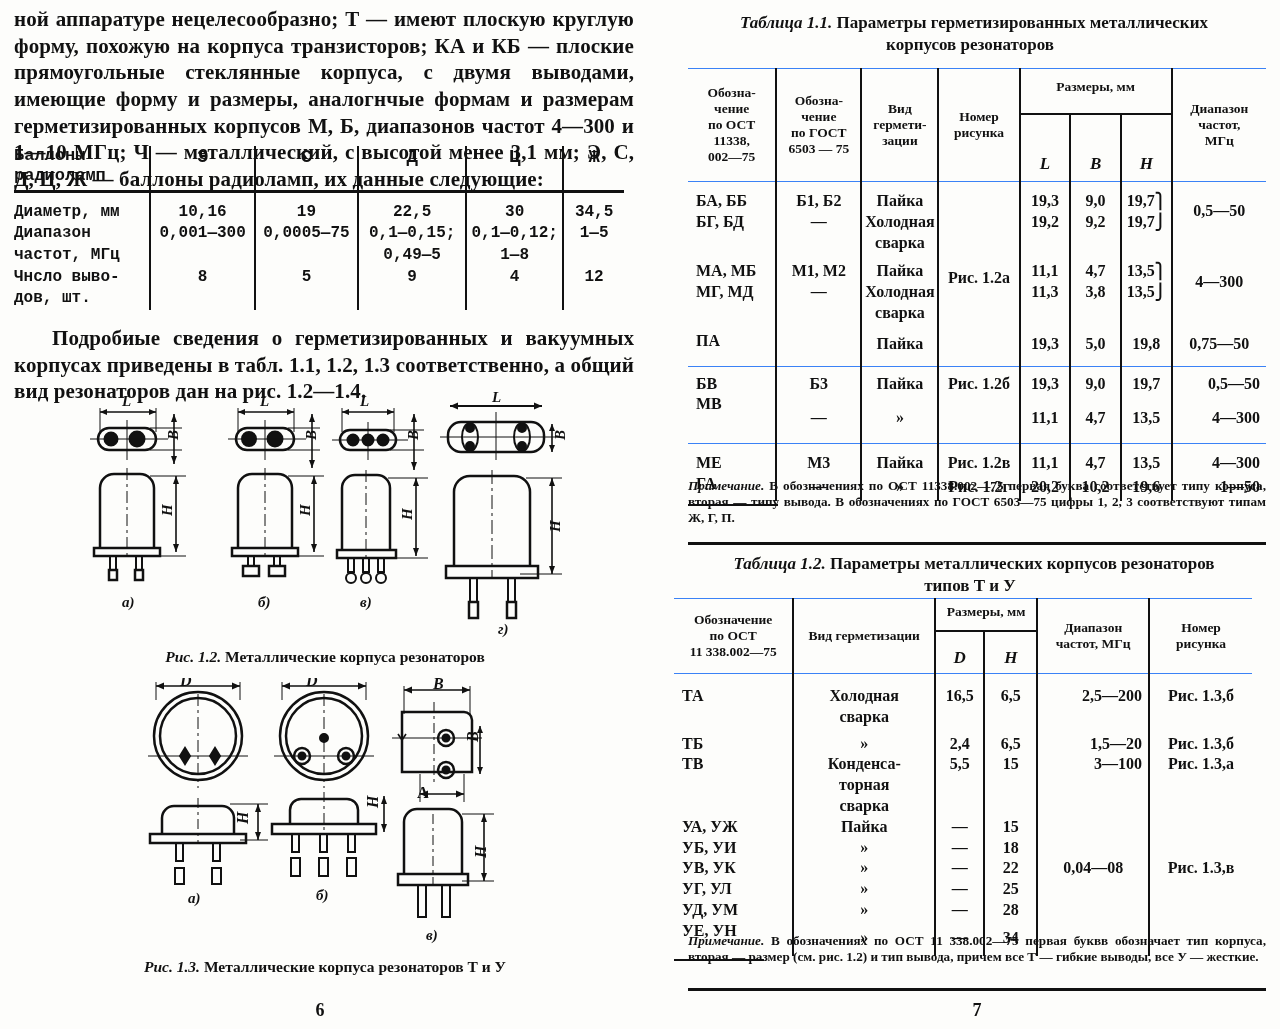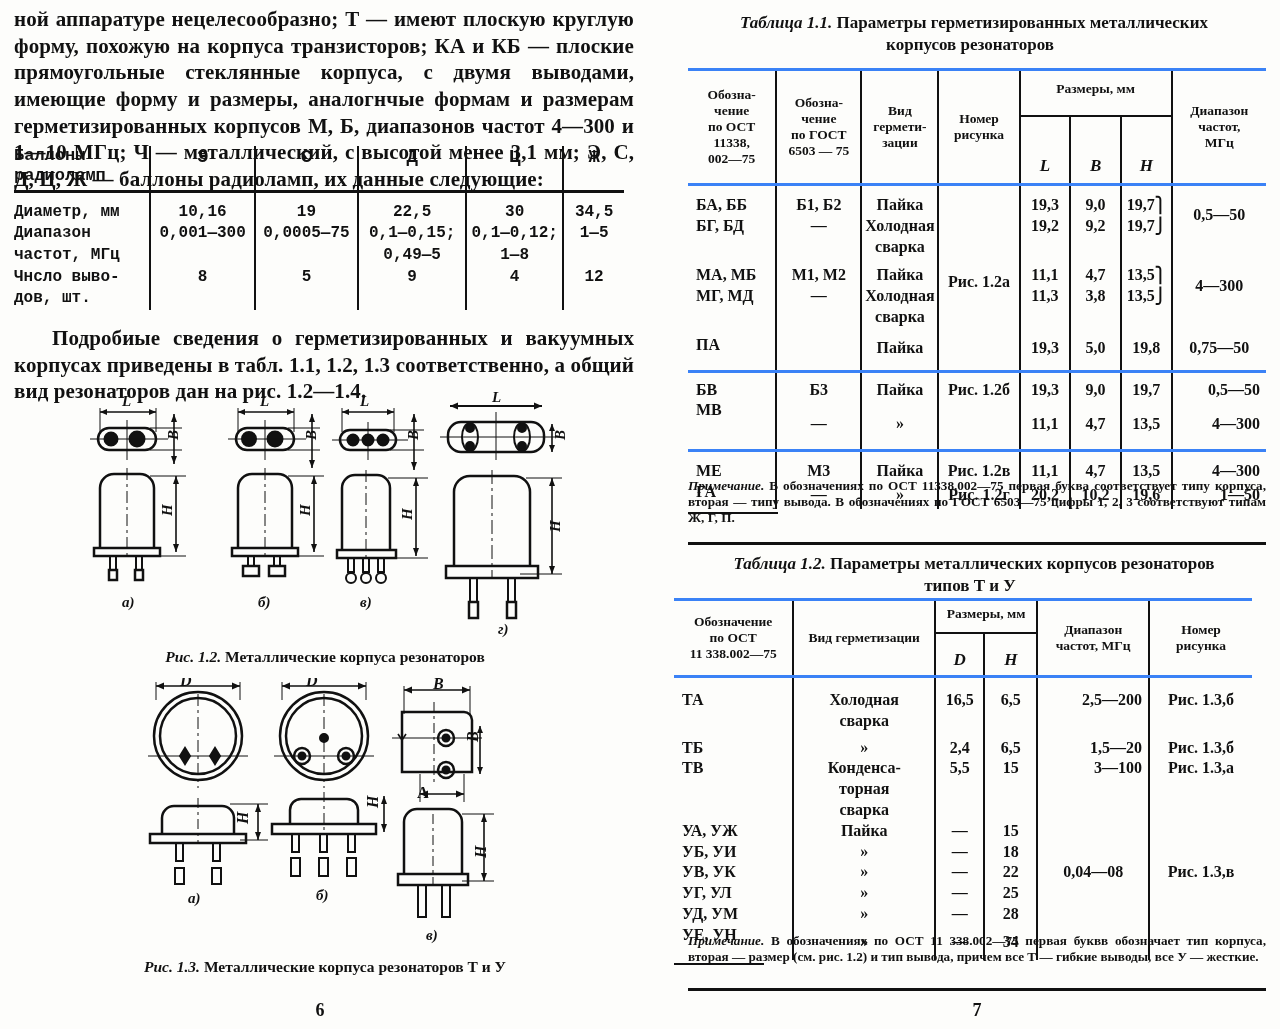--- a/index.html
+++ b/index.html
@@ -57,21 +57,21 @@
   
   .tbl-title{
     text-align:center;font-size:17px;font-weight:700;line-height:1.3;
   }
   .tbl-title i{font-style:italic;margin-left:8px;}
   .rtable{
     border-collapse:collapse;width:100%;
     font-size:15px;font-weight:600;
   }
   .rtable td,.rtable th{padding:0;vertical-align:middle;font-weight:600;}
-  .thick-top{border-top:3px solid #3b82f6;}
+  .thick-top{border-top:1px solid #3b82f6;}
   .thin-bot{border-bottom:2px solid #111;}
   .vl{border-left:2px solid #111;}
   .hdrcell{text-align:center;font-size:13.5px;line-height:1.18;padding:4px 3px;}
   .dcell{text-align:center;line-height:1.3;font-size:16px;padding:1px 4px;}
   .dcell.l{text-align:left;padding-left:8px;}
   .dcell.r{text-align:right;padding-right:6px;}
   .note{
     font-size:13.2px;line-height:1.22;font-weight:600;text-align:justify;
   }
   .note b{font-style:italic;font-weight:700;}

